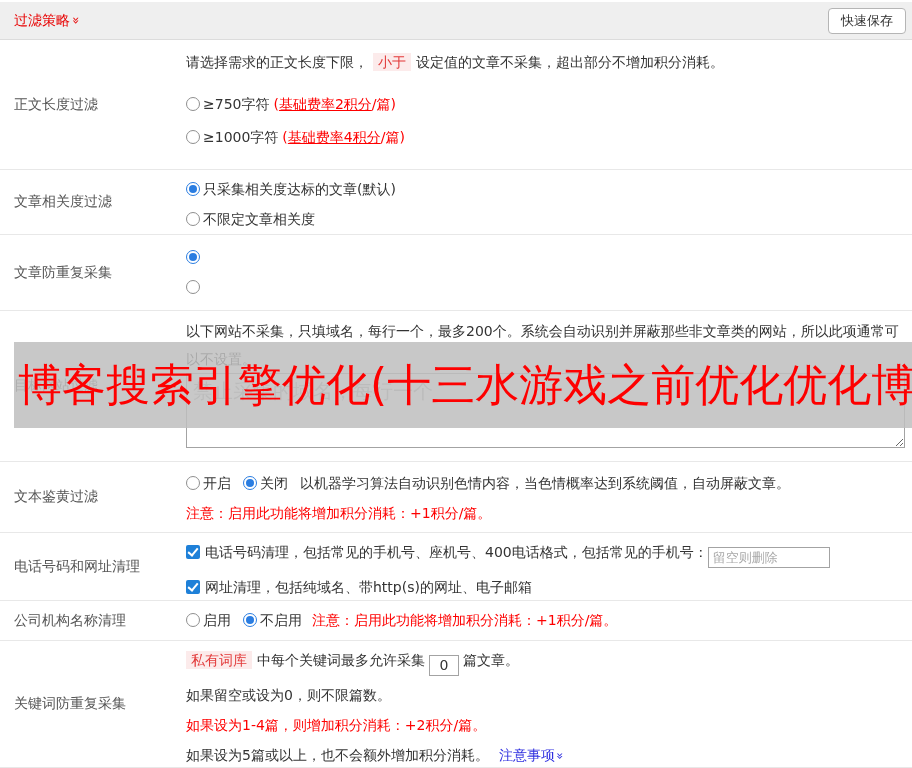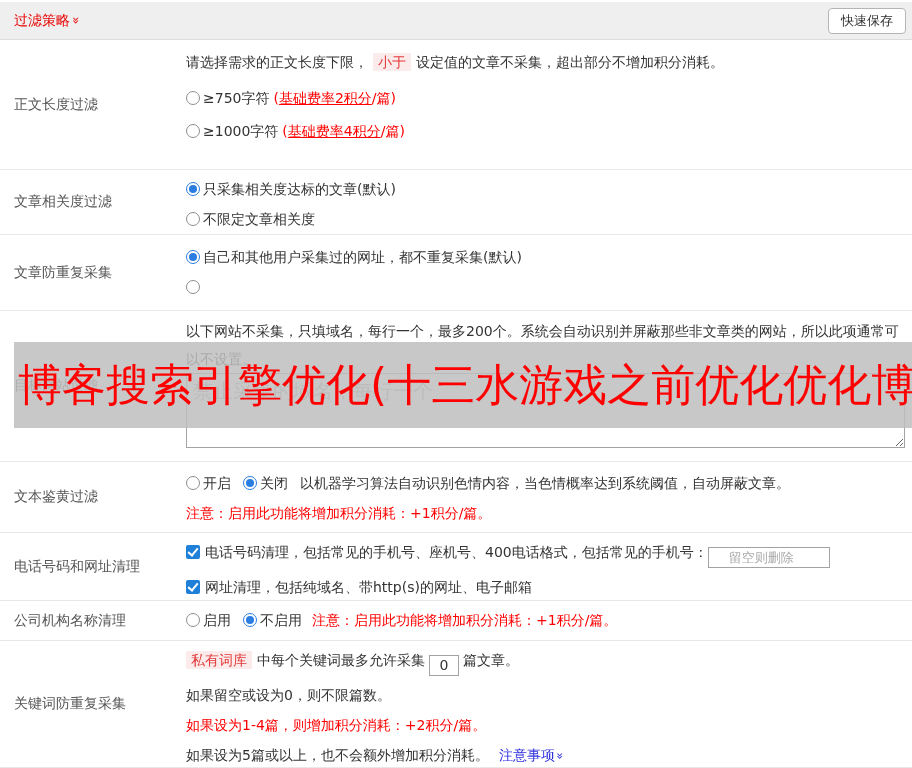--- a/index.html
+++ b/index.html
@@ -25,21 +25,21 @@
     padding:3px 12px; font-size:13px; color:#333; cursor:pointer; font-family:inherit;
   }
 
   
   .row { display:flex; border-bottom:1px solid #e8e8e8; }
   .row-label { width:186px; padding-left:14px; display:flex; align-items:center; color:#555; flex-shrink:0; }
   .row-content { flex:1; padding-right:8px; }
   .line { line-height:22px; }
 
   .r1 { height:130px; } .r1 .row-content { padding-top:11px; }
-  .r1 .desc { margin-bottom:14px; }
+  .r1 .desc { margin-bottom:20px; }
   .r1 .opt  { margin-bottom:11px; }
   .r2 { height:65px; }  .r2 .row-content { padding-top:8px; }  .r2 .opt { margin-bottom:8px; }
   .r3 { height:76px; }  .r3 .row-content { padding-top:11px; } .r3 .opt { margin-bottom:8px; }
   .r4 { height:151px; } .r4 .row-content { padding-top:6px; }
   .r4 .desc { line-height:28px; width:719px; }
   .r5 { height:71px; }  .r5 .row-content { padding-top:10px; } .r5 .line { margin-bottom:8px; }
   .r6 { height:68px; }  .r6 .row-content { padding-top:8px; }  .r6 .line { margin-bottom:8px; }
   .r7 { height:40px; }  .r7 .row-content { line-height:39px; }
   .r8 { height:127px; } .r8 .row-content { padding-top:8px; }  .r8 .line { margin-bottom:8px; }
 
@@ -70,21 +70,21 @@
   .link { color:#3030e0; cursor:pointer; margin-left:10px; }
   .link .chev { font-size:12px; margin-left:1px; }
 
   textarea.blacklist {
     width:719px; height:75px; border:1px solid #a3a3a3; resize:both;
     font-family:inherit; font-size:20px; padding:4px 6px; color:#333; display:block;
   }
   textarea.blacklist::placeholder { color:#a9a9a9; }
   .text-input {
     width:122px; height:21px; border:1px solid #a3a3a3; font-family:inherit;
-    font-size:13px; padding:0 20px; vertical-align:-5px; color:#737373;
+    font-size:13px; padding:0 4px; vertical-align:-5px; color:#737373;
   }
   .text-input::placeholder { color:#a9a9a9; }
   .num-input {
     width:30px; height:21px; border:1px solid #a3a3a3; font-family:inherit;
     font-size:14px; text-align:center; vertical-align:-5px; margin:0 4px; color:#333;
   }
 
   
   .watermark {
     position:absolute; left:14px; top:342px; width:898px; height:86px;
@@ -131,21 +131,21 @@
       <div class="line opt">
         <span class="radio"></span><span>不限定文章相关度</span>
       </div>
     </div>
   </div>
 
   <div class="row r3">
     <div class="row-label">文章防重复采集</div>
     <div class="row-content">
       <div class="line opt">
-        <span class="radio checked"></span><span>自己和其他用户采集过的网址，都不重复采集(默认)</span>
+        <span class="radio checked"></span>
       </div>
       <div class="line opt">
         <span class="radio"></span>
       </div>
     </div>
   </div>
 
   <div class="row r4">
     <div class="row-label">目标网站过滤</div>
     <div class="row-content">

